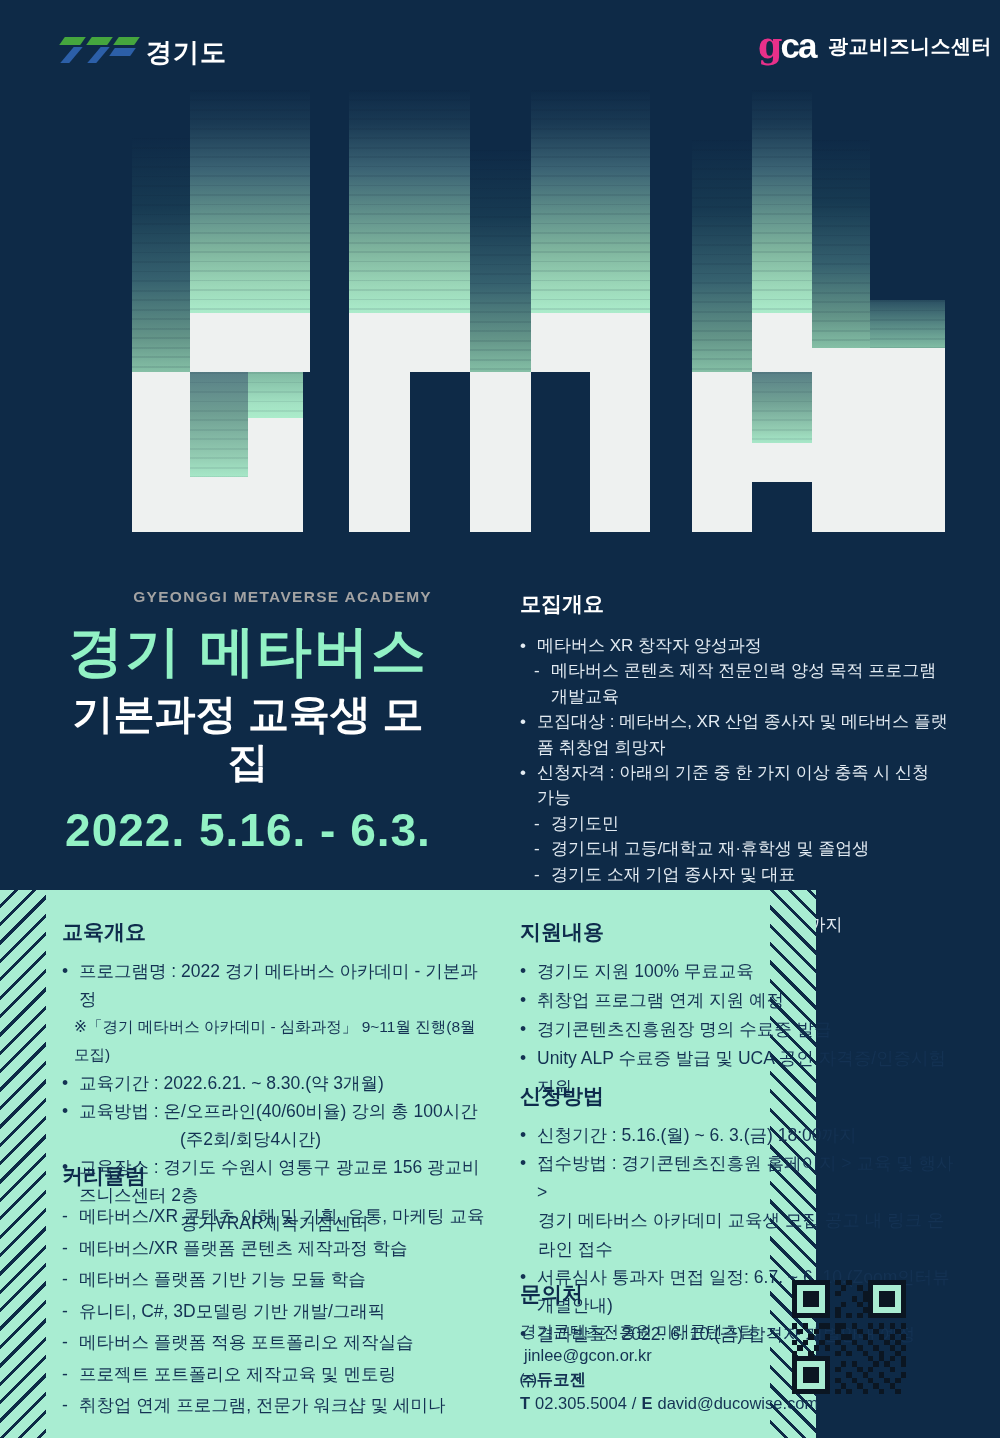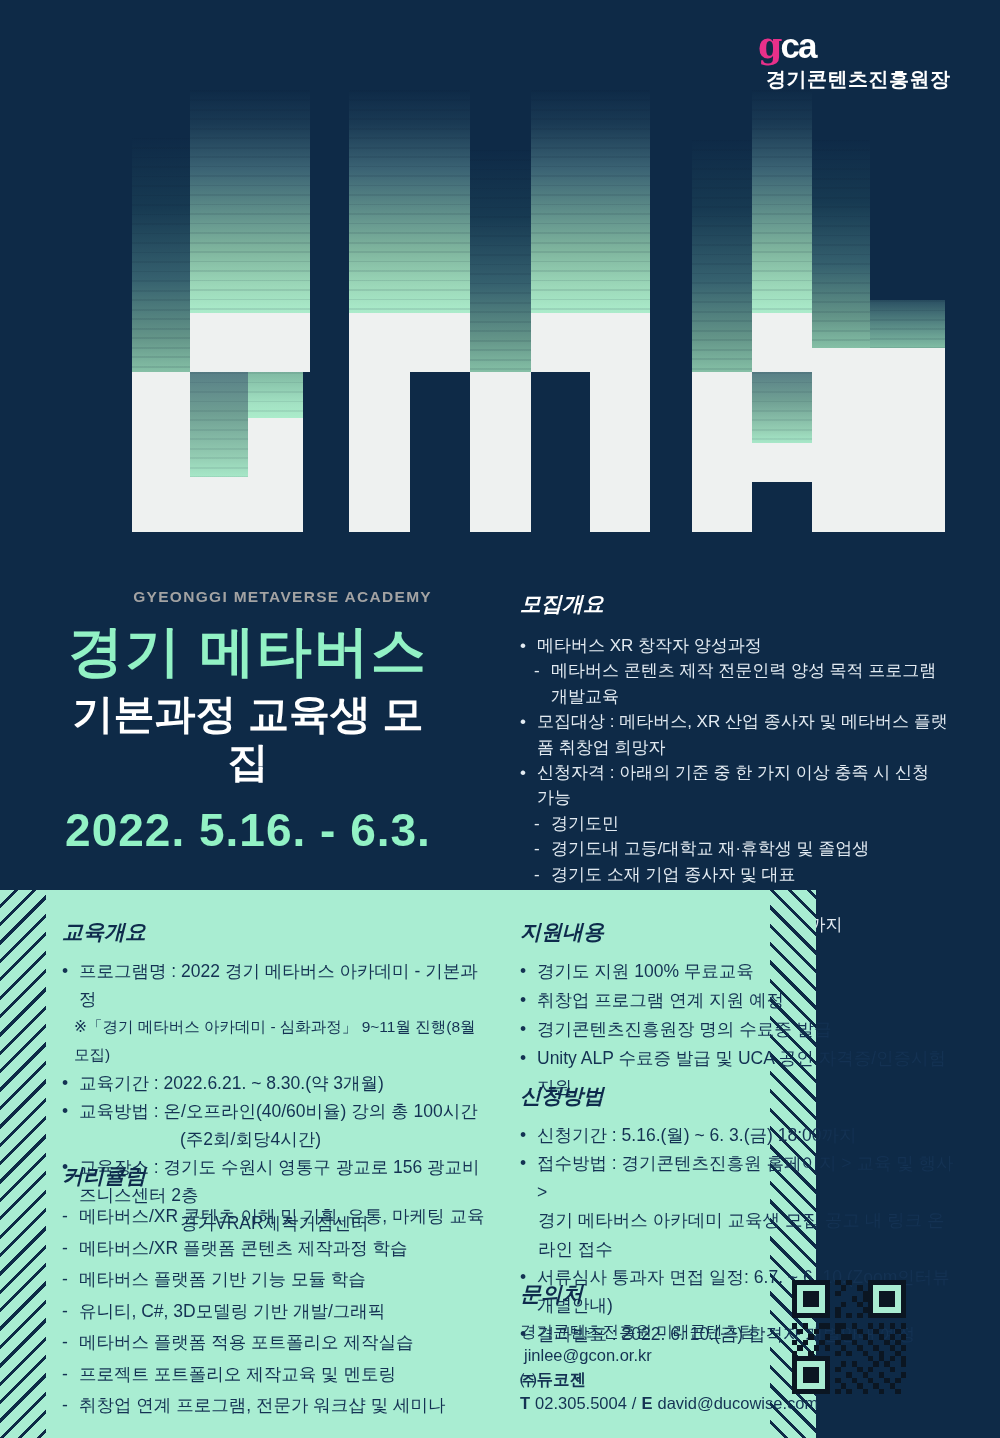--- a/index.html
+++ b/index.html
@@ -69,21 +69,21 @@
 
   
   .hero{position:absolute;left:62px;top:588px;width:372px;text-align:center;}
   .hero .eyebrow{font-size:15.5px;letter-spacing:1.3px;color:#a3a3a3;font-weight:600;text-align:right;padding-right:2px;}
   .hero .t1{margin-top:12px;font-size:55px;line-height:66px;font-weight:800;color:#92F2C5;letter-spacing:2px;}
   .hero .t2{font-size:55px;line-height:66px;font-weight:800;color:#92F2C5;letter-spacing:3px;}
   .hero .sub{margin-top:6px;font-size:41px;line-height:48px;font-weight:800;color:#FFFFFF;}
   .hero .date{margin-top:18px;font-size:46px;line-height:52px;font-weight:800;color:#92F2C5;letter-spacing:1px;}
 
   
-  .h{font-size:21px;font-weight:800;font-style:italic;}
+  .h{font-size:21px;font-weight:800;}
   .li{display:flex;align-items:baseline;}
   .mk{flex:none;width:17px;}
   .ind{padding-left:14px;}
   .note{padding-left:12px;font-size:15.5px !important;}
   .c118{padding-left:118px;}
   .c18{padding-left:18px;}
 
   
   .recruit{position:absolute;left:520px;top:590px;width:430px;color:#E3EBF2;}
   .recruit .h{color:#FFFFFF;margin-bottom:15px;}
@@ -111,24 +111,41 @@
   .bold{font-weight:700;}
   .tline span{margin-right:5px;}
 
   .qr{position:absolute;left:272px;top:0px;width:114px;height:114px;}
 </style>
 </head>
 <body>
 
 <div class="poster">
 
+  <div class="gg-logo">
+    <div class="gg-mark">
+      <div class="gg-glyph" style="left:0;">
+        <div class="gg-bar" style="background:#45A63E;"></div>
+        <div class="gg-slash" style="background:#2C5FA8;"></div>
+      </div>
+      <div class="gg-glyph" style="left:27px;">
+        <div class="gg-bar" style="background:#45A63E;"></div>
+        <div class="gg-slash" style="background:#2C5FA8;"></div>
+      </div>
+      <div class="gg-glyph" style="left:54px;">
+        <div class="gg-bar" style="background:#45A63E;"></div>
+        <div class="gg-bar2" style="background:#2C5FA8;"></div>
+      </div>
+    </div>
+    <div class="gg-label">경기도</div>
+  </div>
 
   <div class="gcon-logo">
     <span class="gcon-mark"><span class="g" style="color:#E8308A;">g</span><span style="color:#fff;">ca</span></span>
-    <span class="gcon-label">경기콘텐츠진흥원장</span>
+    <span class="gcon-label">광교비즈니스센터</span>
   </div>
 
   <div class="art">
     <div class="bar-d g-stem"></div>
     <div class="bar-b g-top"></div>
     <div class="blk-w g-band"></div>
     <div class="blk-w g-body"></div>
     <div class="blk-t g-desc"></div>
     <div class="blk-m g-mint"></div>
 

